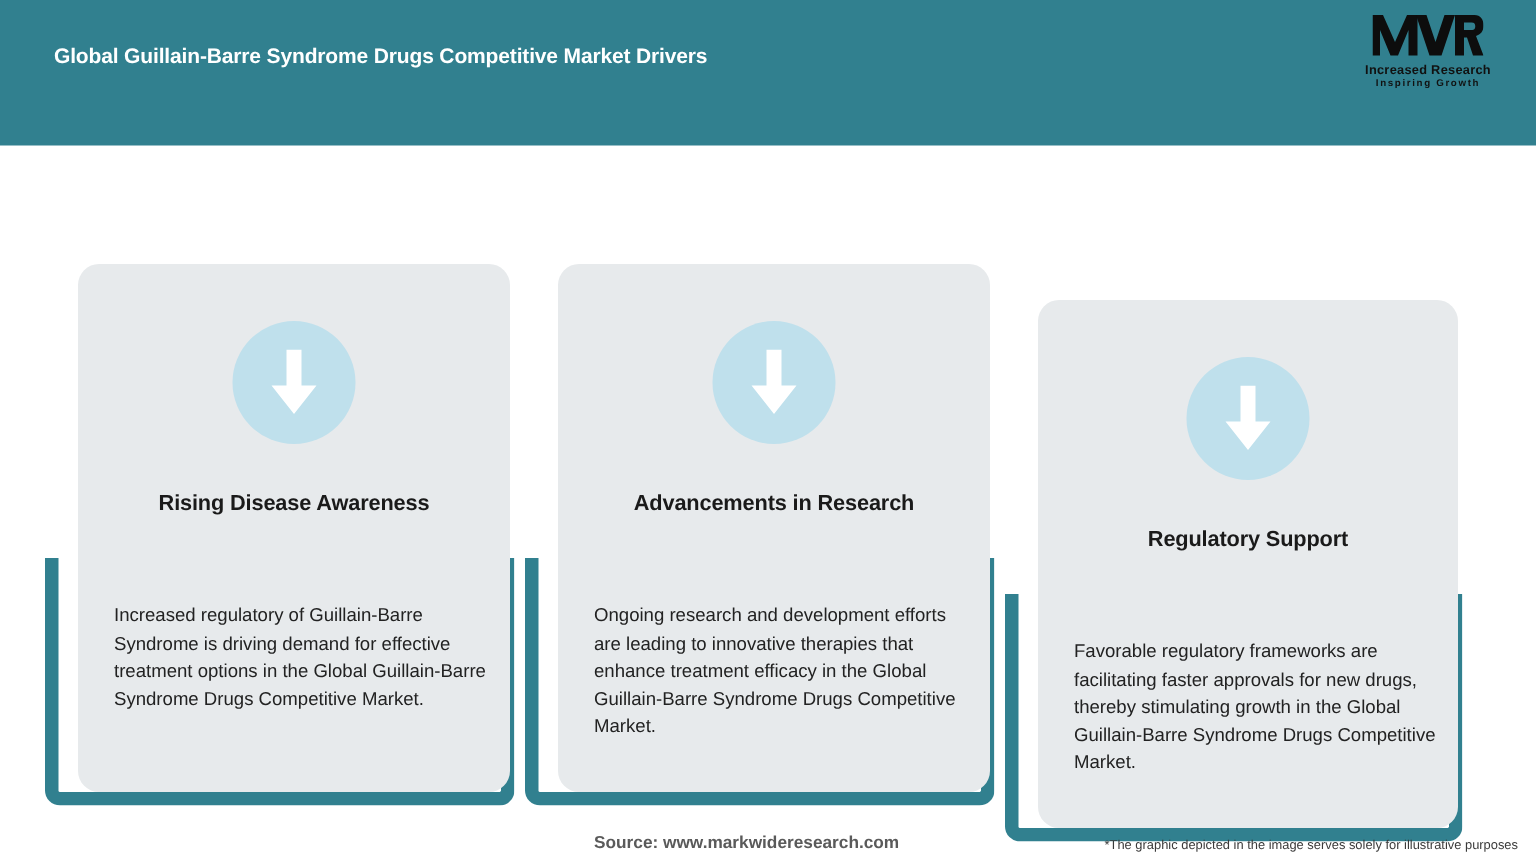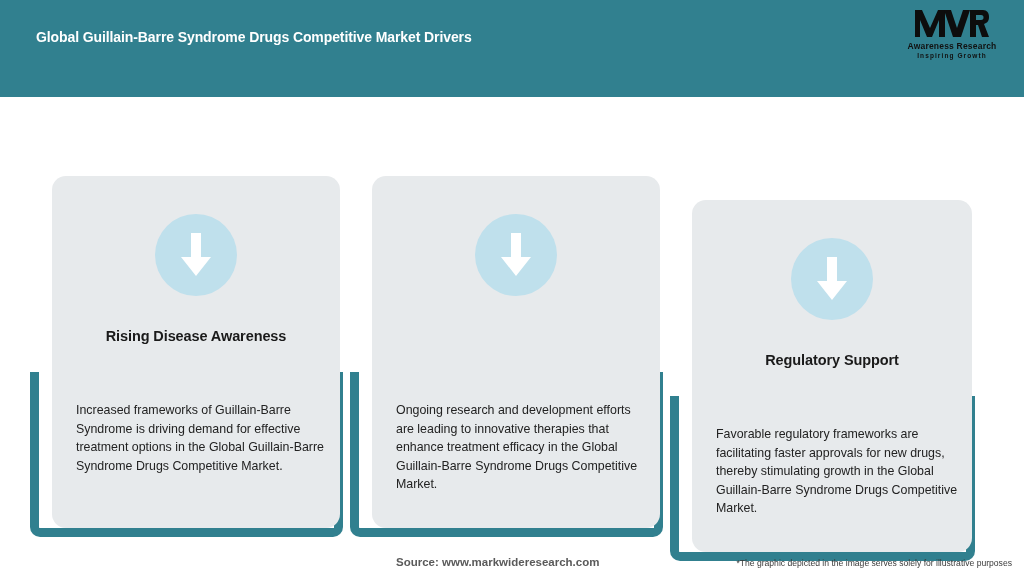--- a/index.html
+++ b/index.html
@@ -181,47 +181,48 @@
 <div class="logo">
   <span class="logo-mark">
     <svg width="74" height="30" viewBox="0 0 74 30" aria-hidden="true">
       <g fill="#0d0d0d">
         <polygon points="0,29 0,2 7,2 15,20 23,2 30,2 30,29 24,29 24,12 17,29 12,29 5,12 5,29"></polygon>
         <polygon points="29,2 36,2 42,20 48,2 55,2 46,29 38,29"></polygon>
         <path d="M55,2 L68,2 C72,2 74,5 74,9 C74,13 72,15 69,16 L74,29 L67,29 L63,17 L61,17 L61,29 L55,29 Z M61,7 L61,12 L66,12 C68,12 68.5,11 68.5,9.5 C68.5,8 68,7 66,7 Z"></path>
       </g>
     </svg>
   </span>
-  <span class="logo-name">Awareness Research</span>
+  <span class="logo-name">Increased Research</span>
   <span class="logo-tagline">Inspiring Growth</span>
 </div>
 
 <div class="cards">
 
   <div class="card-wrap c1">
     <div class="accent-frame"></div>
     <div class="card">
       <div class="icon-circle">
         <svg width="34" height="44" viewBox="0 0 34 44" aria-hidden="true">
           <polygon fill="#ffffff" points="12,0 22,0 22,24 32,24 17,43 2,24 12,24"></polygon>
         </svg>
       </div>
       <div class="card-title">Rising Disease Awareness</div>
-      <div class="card-body">Increased frameworks of Guillain-Barre Syndrome is driving demand for effective treatment options in the Global Guillain-Barre Syndrome Drugs Competitive Market.</div>
+      <div class="card-body">Increased regulatory of Guillain-Barre Syndrome is driving demand for effective treatment options in the Global Guillain-Barre Syndrome Drugs Competitive Market.</div>
     </div>
   </div>
 
   <div class="card-wrap c2">
     <div class="accent-frame"></div>
     <div class="card">
       <div class="icon-circle">
         <svg width="34" height="44" viewBox="0 0 34 44" aria-hidden="true">
           <polygon fill="#ffffff" points="12,0 22,0 22,24 32,24 17,43 2,24 12,24"></polygon>
         </svg>
       </div>
+      <div class="card-title">Advancements in Research</div>
       <div class="card-body">Ongoing research and development efforts are leading to innovative therapies that enhance treatment efficacy in the Global Guillain-Barre Syndrome Drugs Competitive Market.</div>
     </div>
   </div>
 
   <div class="card-wrap c3">
     <div class="accent-frame"></div>
     <div class="card">
       <div class="icon-circle">
         <svg width="34" height="44" viewBox="0 0 34 44" aria-hidden="true">
           <polygon fill="#ffffff" points="12,0 22,0 22,24 32,24 17,43 2,24 12,24"></polygon>

